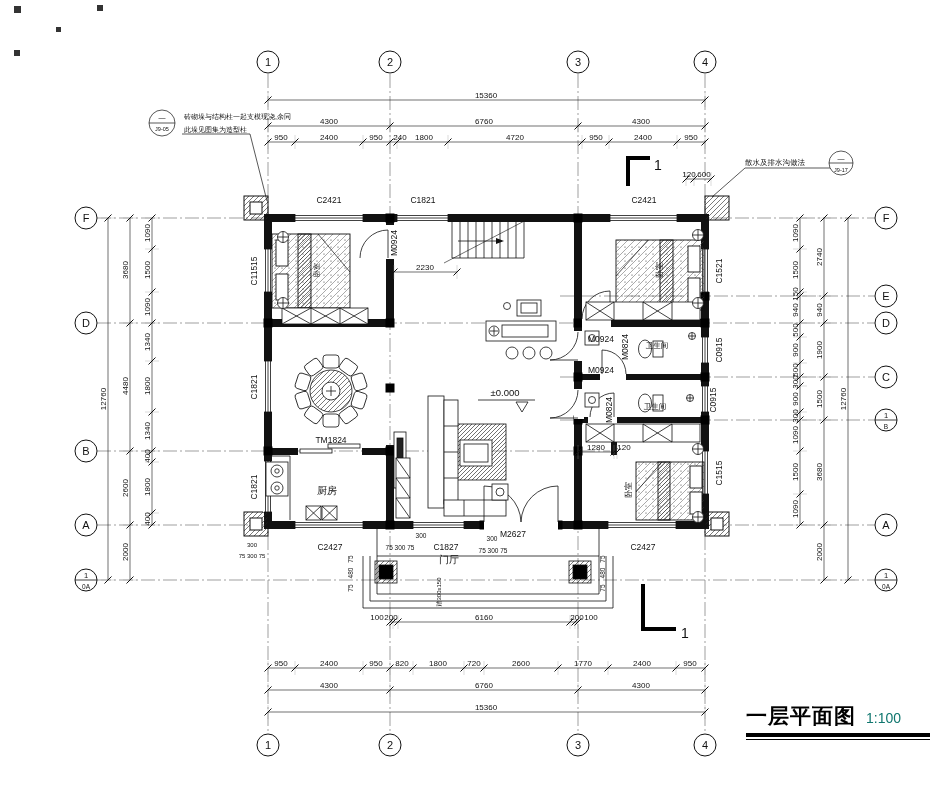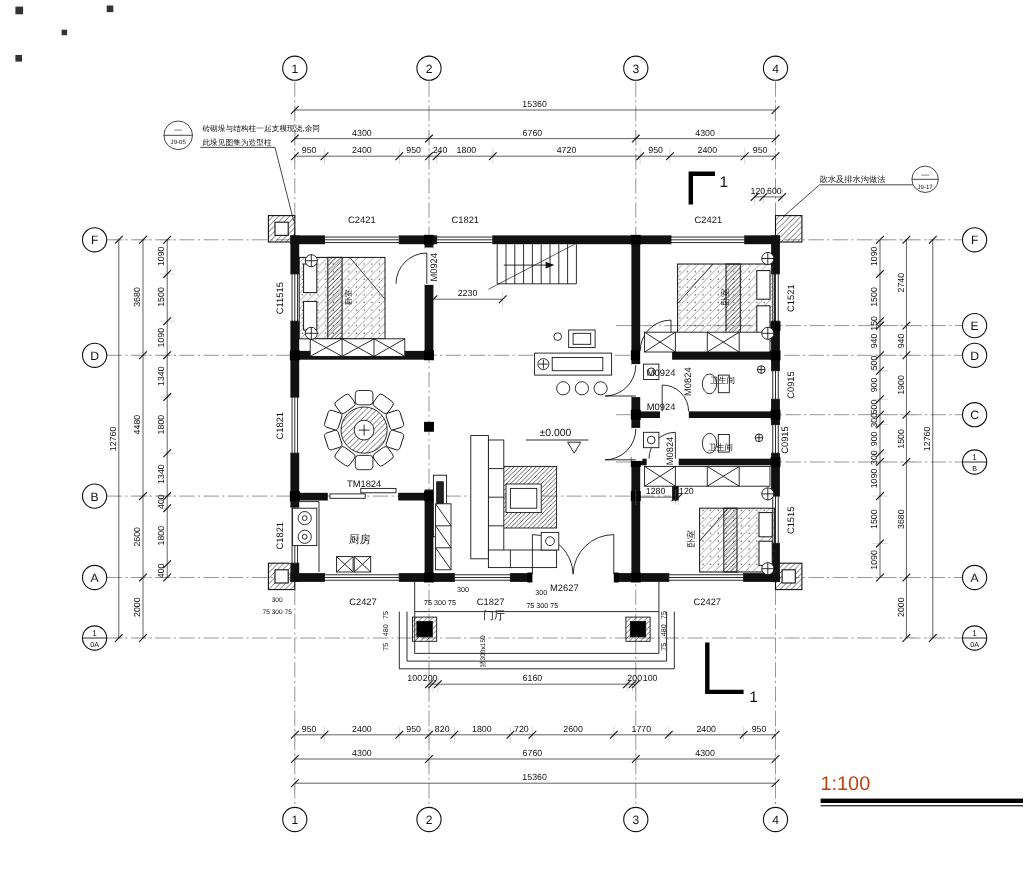--- a/index.html
+++ b/index.html
@@ -4,21 +4,21 @@
 <style>
   html,body{margin:0;padding:0;background:#fff;}
   #stage{position:relative;width:938px;height:800px;background:#ffffff;overflow:hidden;
          font-family:"Liberation Sans", sans-serif;}
   svg{display:block;position:absolute;left:0;top:0;}
   svg text{fill:#111;font-family:"Liberation Sans", sans-serif;}
   .title-block{position:absolute;left:746px;top:702px;width:184px;}
   .title-row{display:flex;align-items:baseline;gap:10px;padding-bottom:3px;
              border-bottom:4px solid #000;}
   .title-main{font-size:21px;font-weight:bold;letter-spacing:1px;color:#000;}
-  .title-scale{font-size:18px;color:#c2410c;}
+  .title-scale{font-size:14px;color:#0f766e;}
   .title-underline{height:0;border-top:1.5px solid #000;margin-top:2px;}
 </style>
 </head>
 <body>
 
 <div id="stage">
 <svg id="plan" width="938" height="800" viewBox="0 0 938 800">
   <defs>
     <pattern id="ph" patternUnits="userSpaceOnUse" width="5" height="5">
       <path d="M0,5 L5,0" stroke="#222" stroke-width="0.6"></path>
@@ -683,17 +683,18 @@
       <text x="184" y="132" font-size="7" text-anchor="start">此垛见图集为造型柱</text>
       <text x="162" y="120" font-size="7" text-anchor="middle">—</text>
       <text x="162" y="131" font-size="5.5" text-anchor="middle">J9-05</text>
       <text x="745" y="165" font-size="7.5" text-anchor="start">散水及排水沟做法</text>
       <text x="841" y="161" font-size="7" text-anchor="middle">—</text>
       <text x="841" y="172" font-size="5.5" text-anchor="middle">J9-17</text>
     </svg>
 
 <div class="title-block">
   <div class="title-row">
+    <span class="title-main">一层平面图</span>
     <span class="title-scale">1:100</span>
   </div>
   <div class="title-underline"></div>
 </div>
 </div>
 
 </body></html>

